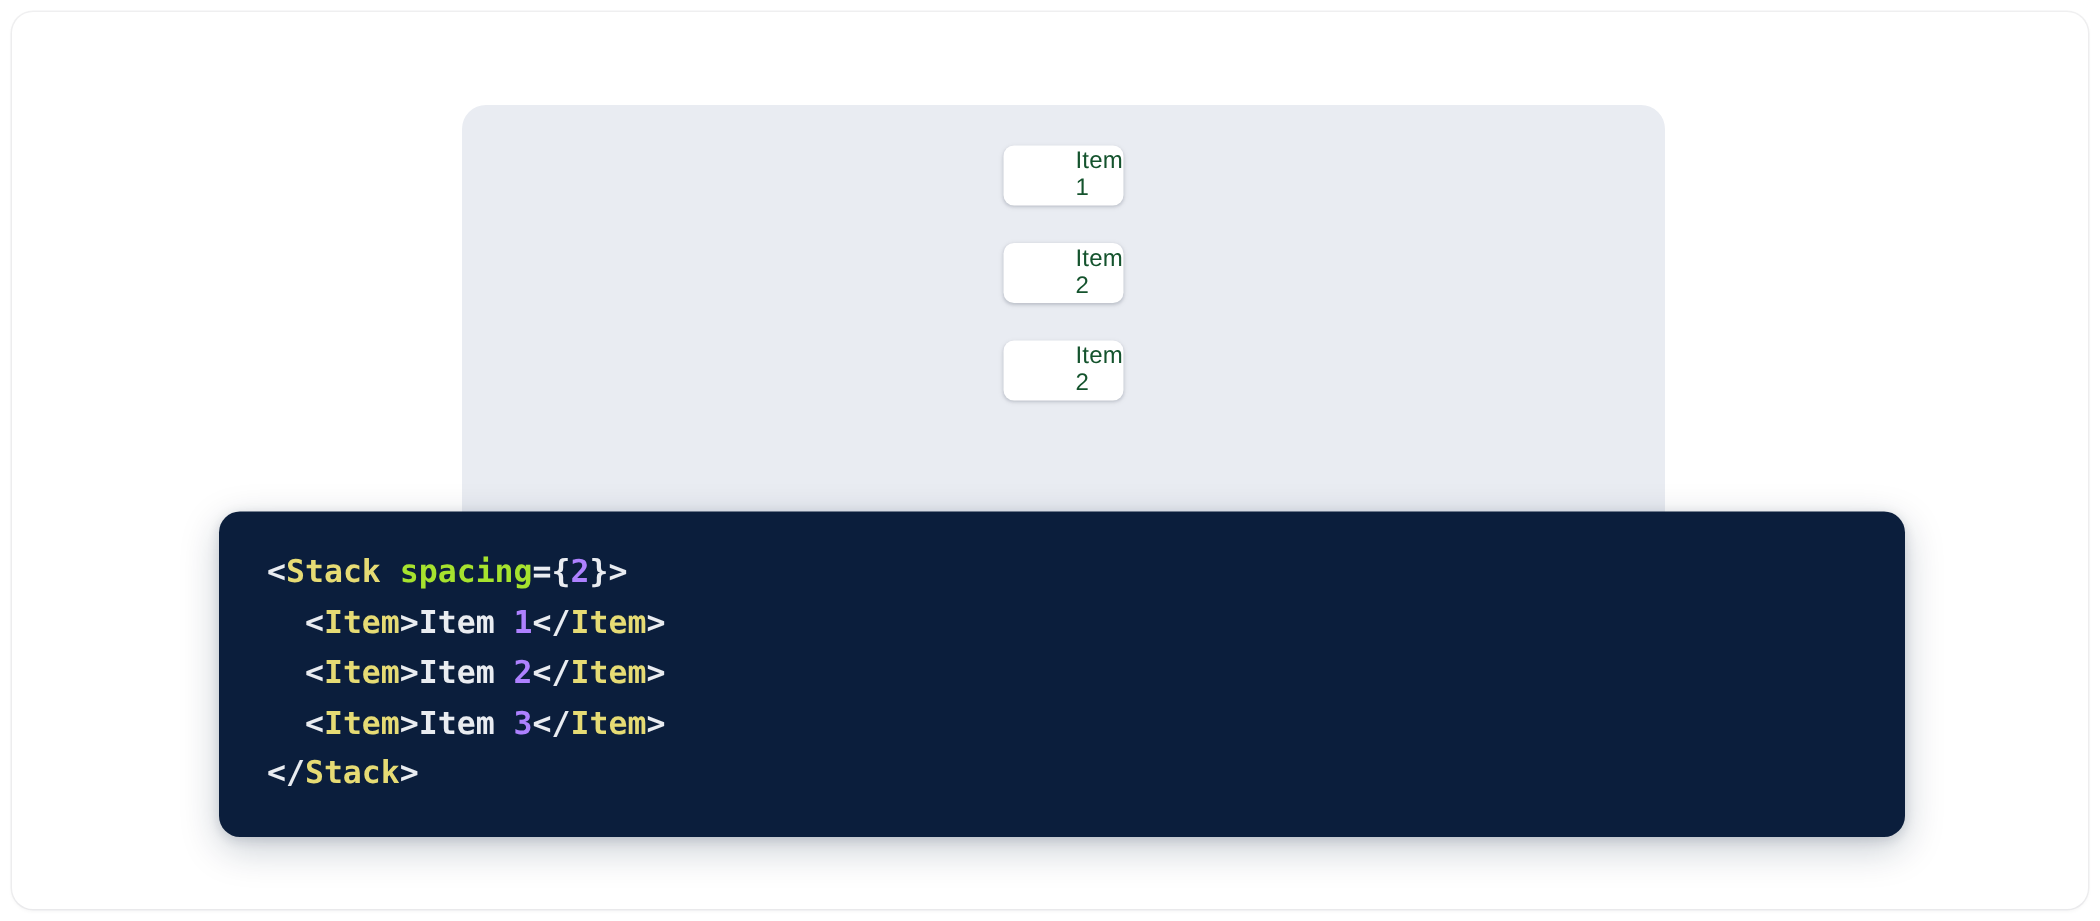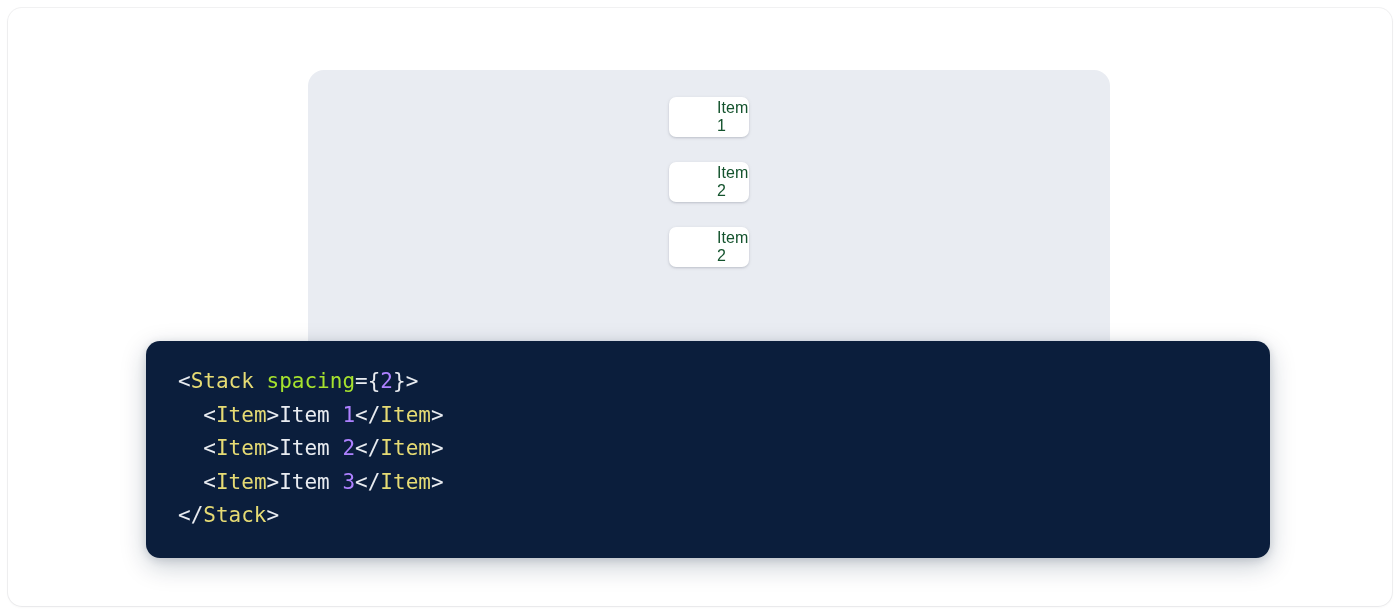--- a/index.html
+++ b/index.html
@@ -84,21 +84,21 @@
   .code-block {
     position: absolute;
     left: 32px;
     top: 24px;
     margin: 0;
     font-family: "DejaVu Sans Mono", "Liberation Mono", monospace;
     font-size: 21px;
     line-height: 33.5px;
     white-space: pre;
     color: #e9ecf1;
-    font-weight: 400;
+    font-weight: 700;
   }
 
   .tok-punct   { color: #e9ecf1; }
   .tok-tag     { color: #e6db74; }
   .tok-attr    { color: #a6e22e; }
   .tok-number  { color: #ae81ff; }
   .tok-text    { color: #e9ecf1; }
 </style>
 </head>
 <body>

